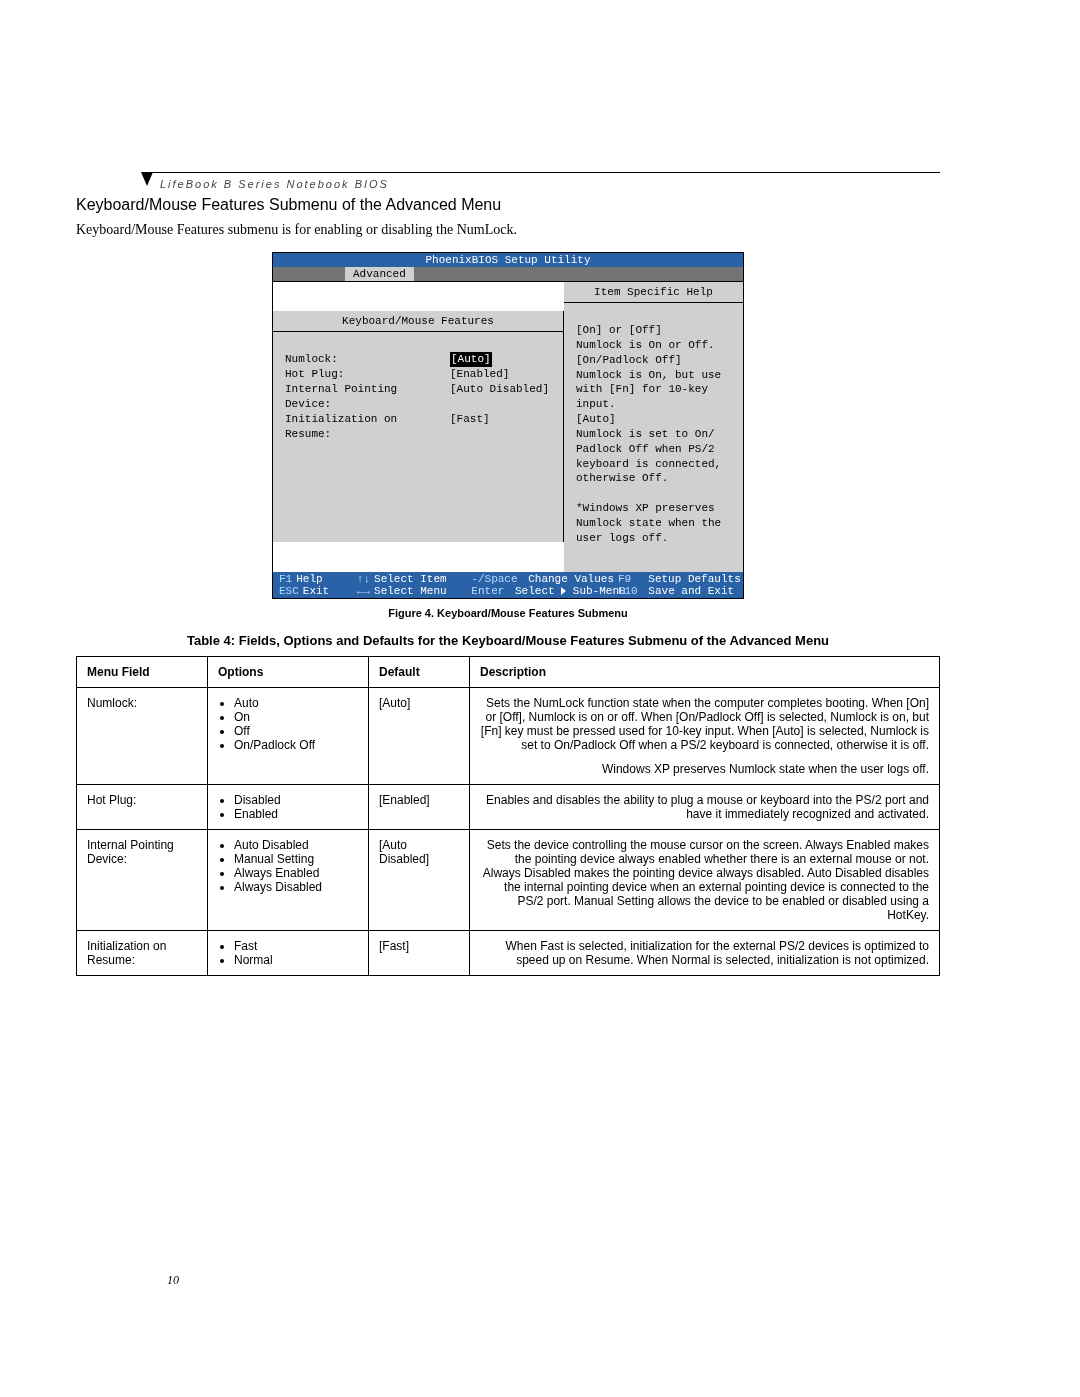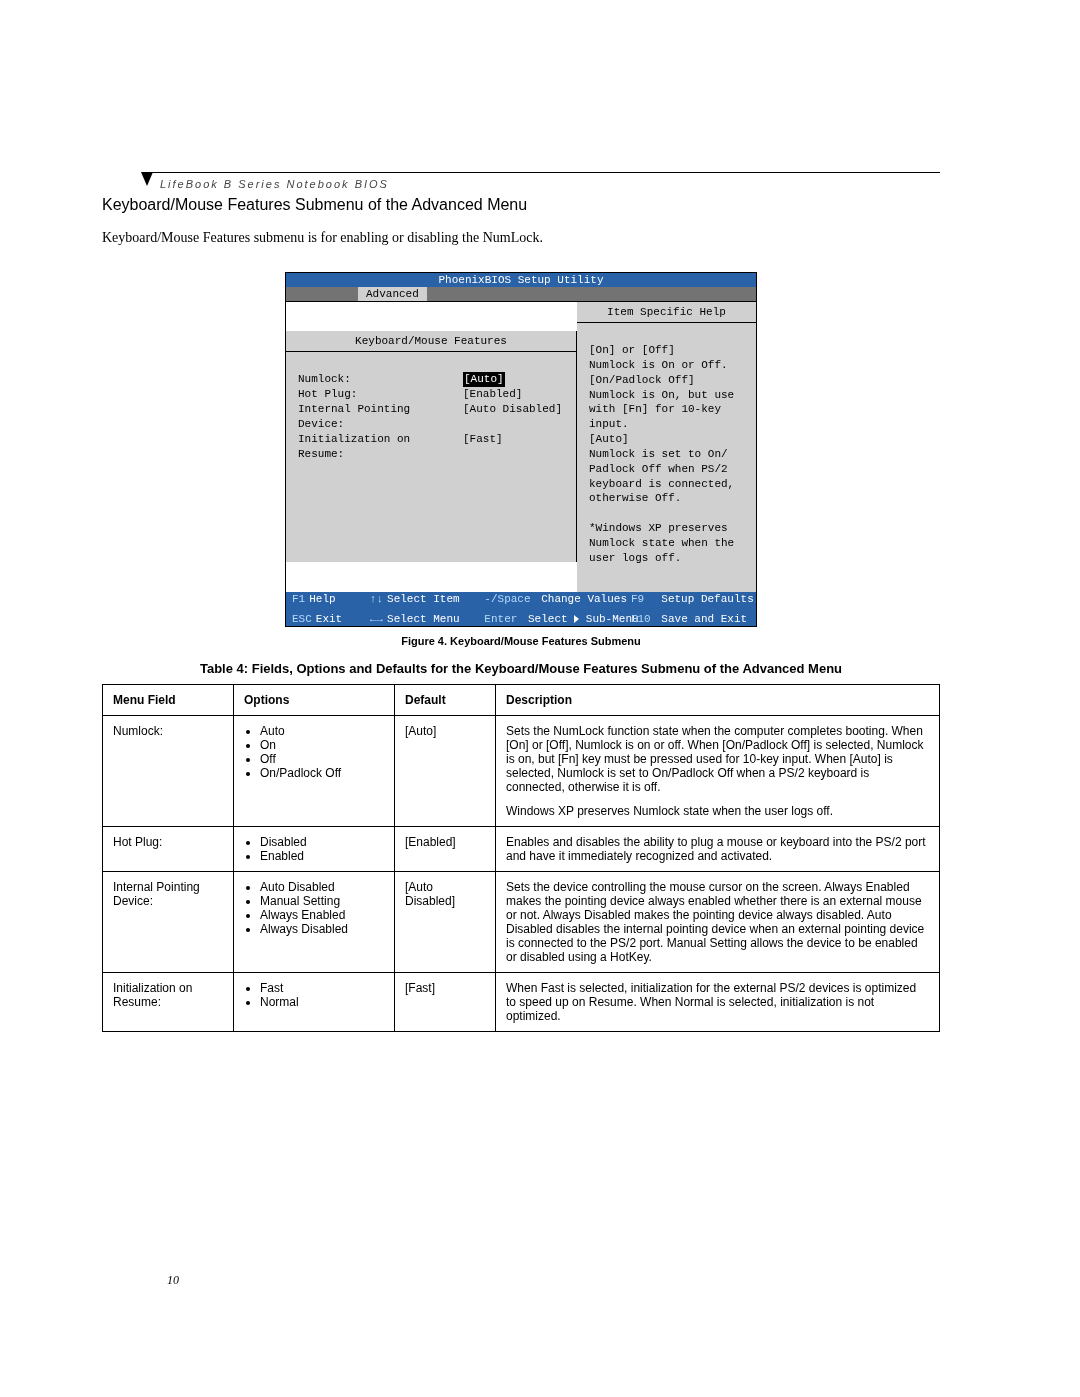--- a/index.html
+++ b/index.html
@@ -7,21 +7,21 @@
     padding: 0;
     background: #fff;
     font-family: Arial, Helvetica, sans-serif;
     color: #000;
   }
   .page {
     width: 1080px;
     height: 1393px;
     position: relative;
     box-sizing: border-box;
-    padding: 170px 140px 60px 102px;
+    padding: 170px 140px 60px 76px;
   }
   .header-line {
     position: absolute;
     top: 172px;
     left: 147px;
     right: 140px;
     border-top: 1px solid #000;
   }
   .header-marker {
     position: absolute;
@@ -42,26 +42,26 @@
     color: #444;
   }
   .section-title {
     margin-top: 26px;
     font-weight: normal;
     font-size: 16px;
   }
   .intro {
     font-family: Georgia, 'Times New Roman', serif;
     font-size: 14px;
-    margin-top: 16px;
+    margin-top: 8px;
   }
   
   .bios {
     width: 470px;
-    margin: 26px auto 6px auto;
+    margin: 14px auto 6px auto;
     border: 1px solid #000;
     font-family: "Courier New", monospace;
     font-size: 11px;
   }
   .bios-title {
     background: #2a62a7;
     color: #fff;
     text-align: center;
     padding: 1px 0;
   }
@@ -100,21 +100,21 @@
   }
   .field-row { display: flex; }
   .field-label { width: 165px; }
   .sel { background: #000; color: #fff; padding: 0 1px; }
   .bios-foot {
     background: #2a62a7;
     color: #fff;
     padding: 1px 6px;
     display: flex;
     flex-wrap: wrap;
-    row-gap: 8px;
+    row-gap: 0;
   }
   .fk { color: #b7dbff; margin-right: 4px; }
   .fitem { width: 33%; white-space: nowrap; }
   .tri { display:inline-block; width:0; height:0; border-top:4px solid transparent; border-bottom:4px solid transparent; border-left:5px solid #fff; vertical-align: middle;}
   .caption {
     text-align: center;
     font-size: 11px;
     font-weight: bold;
     margin: 8px 0 14px 0;
   }
@@ -134,21 +134,21 @@
     padding: 8px 10px;
     vertical-align: top;
     text-align: left;
   }
   table.opts th { font-weight: bold; }
   .col1 { width: 110px; }
   .col2 { width: 140px; }
   .col3 { width: 80px; }
   ul.opt { margin: 0; padding-left: 16px; }
   ul.opt li { margin: 0; }
-  .desc p { margin: 0 0 10px 0; }
+  .desc p { margin: 0 0 10px 0; text-align: right; }
   .desc p:last-child { margin-bottom: 0; }
   .pagenum {
     position: absolute;
     left: 167px;
     bottom: 105px;
     font-style: italic;
     font-family: Georgia, serif;
     font-size: 12px;
   }
 </style>

